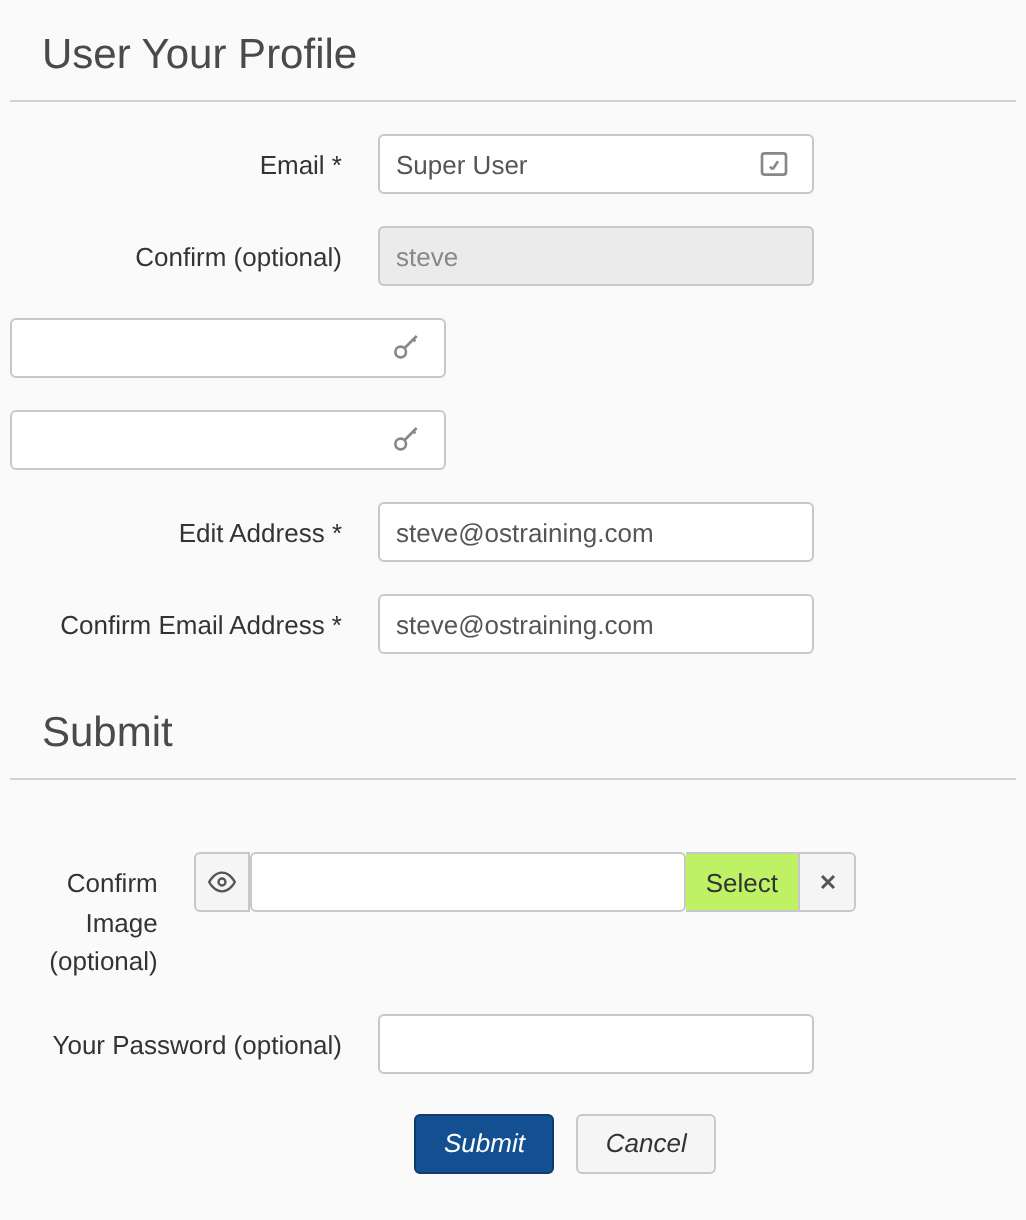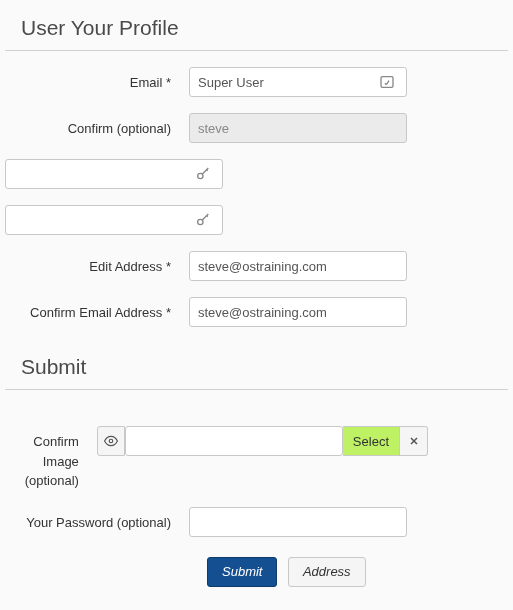--- a/index.html
+++ b/index.html
@@ -246,14 +246,14 @@
 
 <div class="form-row">
   <div class="label-cell">Your Password (optional)</div>
   <div class="field-cell">
     <input type="text" value="" style="">
   </div>
 </div>
 
 <div class="btn-row">
   <button type="submit" class="btn btn-primary">Submit</button>
-  <button type="button" class="btn btn-default">Address</button>
+  <button type="button" class="btn btn-default">Cancel</button>
 </div>
 
 </body></html>

